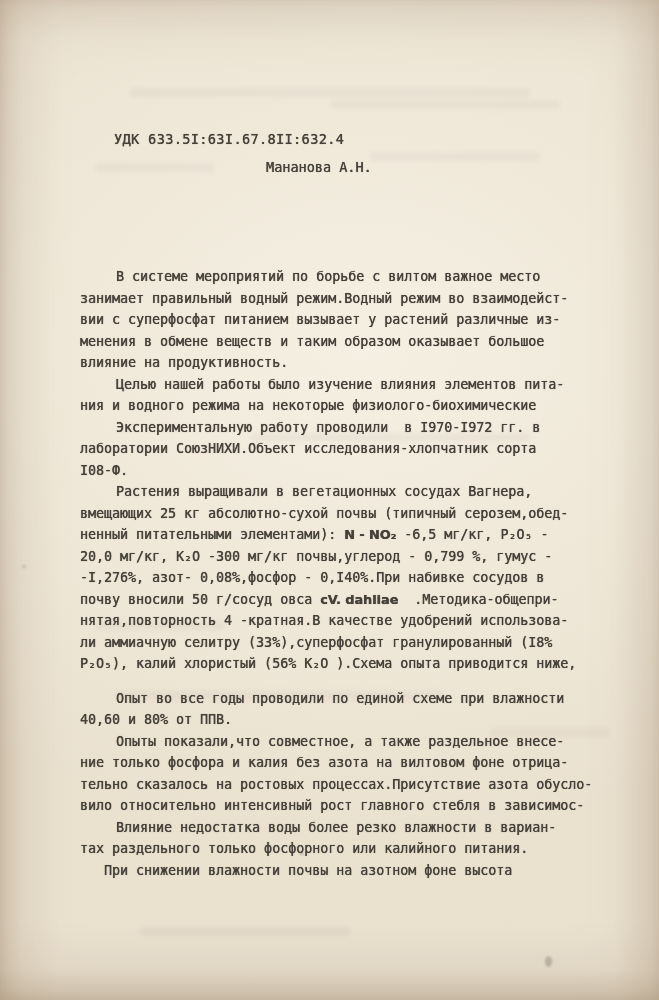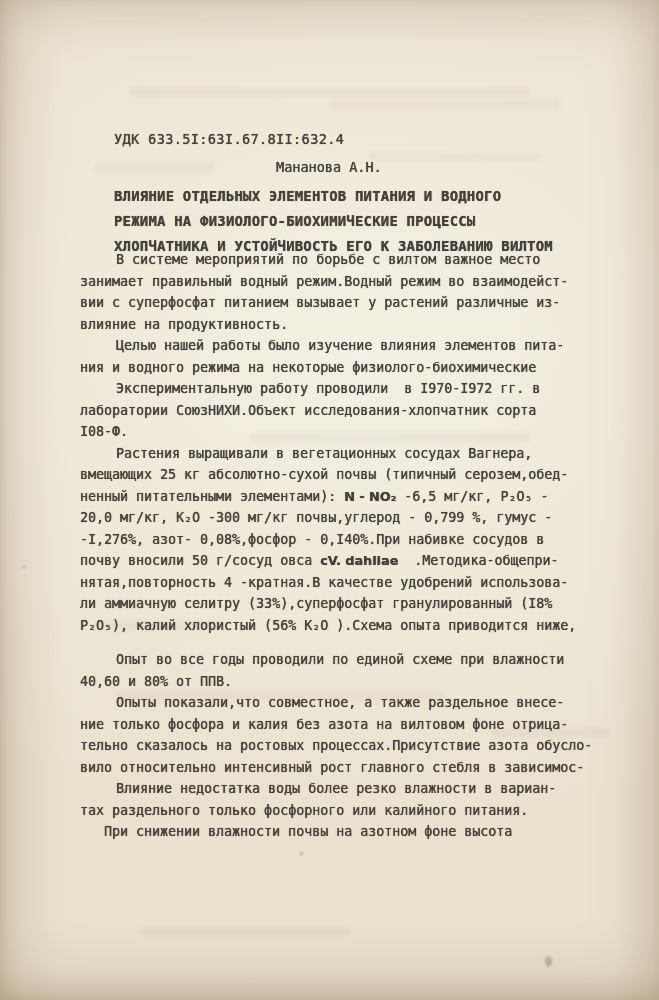--- a/index.html
+++ b/index.html
@@ -29,40 +29,40 @@
   .udk {
     position: absolute;
     left: 114px;
     top: 131px;
     font-size: 13.5px;
     letter-spacing: 0.4px;
     white-space: pre;
   }
   .author {
     position: absolute;
-    left: 276px;
+    left: 266px;
     top: 159px;
     font-size: 13.5px;
     white-space: pre;
   }
   .title {
     position: absolute;
     left: 114px;
     top: 184px;
     width: 500px;
     font-size: 13.8px;
     font-weight: 700;
     line-height: 25px;
     letter-spacing: 0.3px;
   }
   .title .tline { white-space: pre; }
   .body {
     position: absolute;
     left: 80px;
-    top: 249px;
+    top: 266px;
     width: 540px;
     font-size: 13.3px;
     line-height: 21.5px;
   }
   .body .line { white-space: pre; }
   .body .para .line.first { padding-left: 36px; }
   .body .para.indent-sm .line.first { padding-left: 24px; }
   .body .para.gap { margin-top: 13px; }
   .body b { font-weight: 700; font-family: "DejaVu Sans", sans-serif; font-size: 12.8px; margin-top: 32px; }
   
@@ -97,31 +97,27 @@
   <div class="bleed" style="left:140px; top:927px; width:210px;"></div>
 
   <div class="speck" style="left:545px; top:956px; width:7px; height:11px; opacity:0.35;"></div>
   <div class="speck" style="left:300px; top:852px; width:3px; height:3px; opacity:0.55;"></div>
   <div class="speck" style="left:22px;  top:565px; width:4px; height:3px; opacity:0.3;"></div>
 
   <div class="udk ink">УДК 633.5I:63I.67.8II:632.4</div>
 
   <div class="author ink">Мананова А.Н.</div>
 
-  <div class="title ink">
-      <div class="tline">ВЛИЯНИЕ ОТДЕЛЬНЫХ ЭЛЕМЕНТОВ ПИТАНИЯ И ВОДНОГО</div>
-      <div class="tline">РЕЖИМА НА ФИЗИОЛОГО-БИОХИМИЧЕСКИЕ ПРОЦЕССЫ</div>
-      <div class="tline">ХЛОПЧАТНИКА И УСТОЙЧИВОСТЬ ЕГО К ЗАБОЛЕВАНИЮ ВИЛТОМ</div>
-    </div>
 
   <div class="body ink">
       <div class="para">
         <div class="line first"><span>В системе мероприятий по борьбе с вилтом важное место</span></div>
         <div class="line"><span>занимает правильный водный режим.Водный режим во взаимодейст-</span></div>
         <div class="line"><span>вии с суперфосфат питанием вызывает у растений различные из-</span></div>
+        <div class="line"><span>менения в обмене веществ и таким образом оказывает большое</span></div>
         <div class="line"><span>влияние на продуктивность.</span></div>
       </div>
       <div class="para">
         <div class="line first"><span>Целью нашей работы было изучение влияния элементов пита-</span></div>
         <div class="line"><span>ния и водного режима на некоторые физиолого-биохимические</span></div>
       </div>
       <div class="para">
         <div class="line first"><span>Экспериментальную работу проводили  в I970-I972 гг. в</span></div>
         <div class="line"><span>лаборатории СоюзНИХИ.Объект исследования-хлопчатник сорта</span></div>
         <div class="line"><span>I08-Ф.</span></div>

